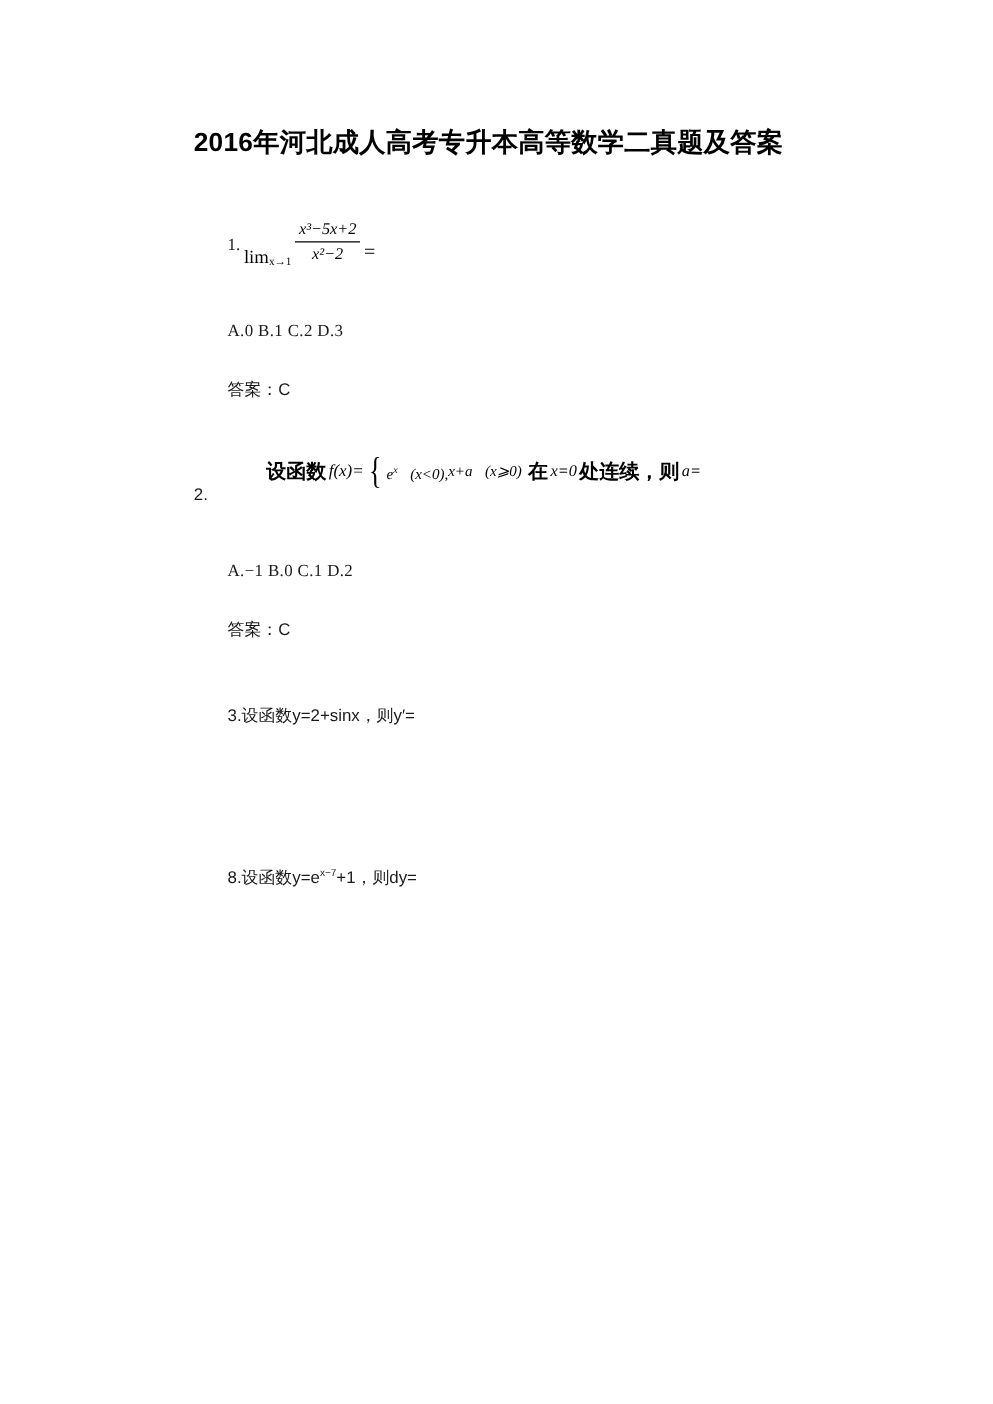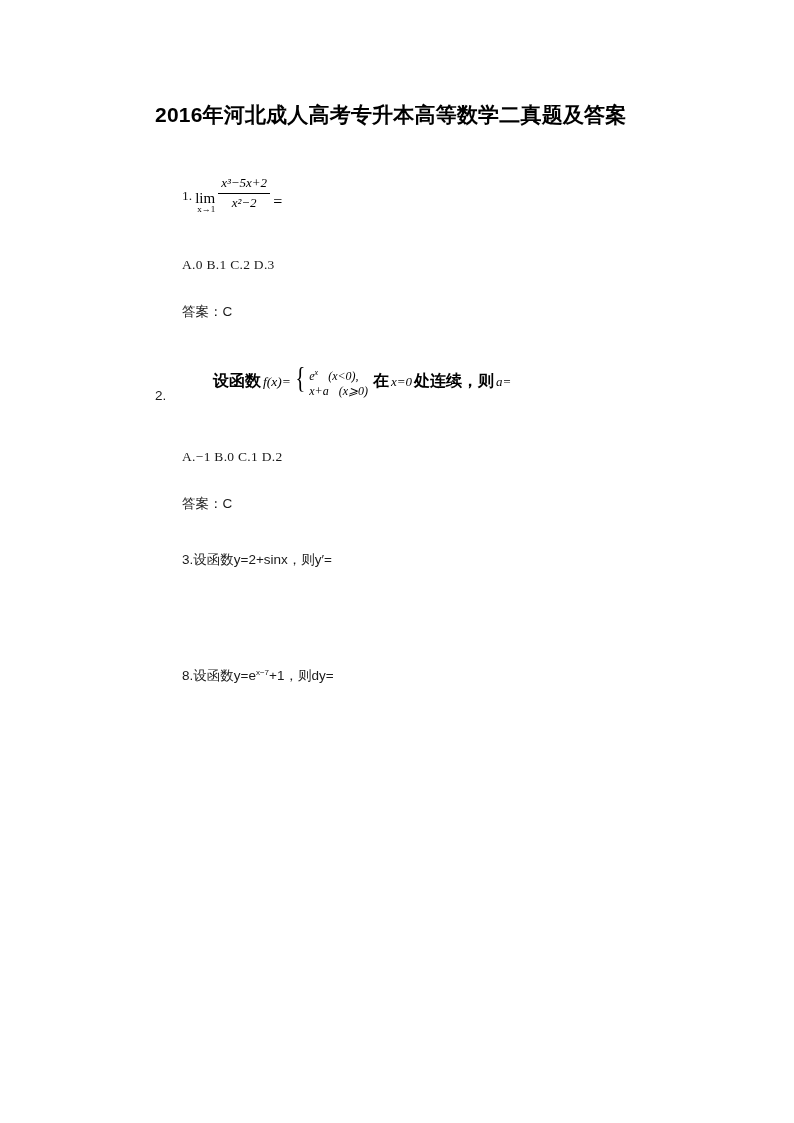--- a/index.html
+++ b/index.html
@@ -60,21 +60,21 @@
     font-family: "Liberation Serif", serif;
     color: #000;
   }
   .formula-row {
     display: flex;
     align-items: flex-end;
     gap: 3px;
   }
   .lim {
     display: inline-flex;
-    flex-direction: column;
+    flex-direction: row;
     align-items: flex-end;
     font-family: "Liberation Serif", serif;
     line-height: 1;
     position: relative;
     top: 3px;
   }
   .lim .lim-op {
     font-size: 15px;
     font-style: normal;
   }
@@ -120,23 +120,24 @@
   }
   .brace {
     font-size: 30px;
     line-height: 0.82;
     font-family: "Liberation Serif", serif;
     transform: scaleX(0.7);
     display: inline-block;
   }
   .cases-rows {
     display: inline-flex;
-    flex-direction: column;
+    flex-direction: row;
     font-size: 12px;
     line-height: 15px;
+    align-items: center;
   }
   .cases-rows .row {
     white-space: nowrap;
   }
   .cases-rows .row .cond {
     margin-left: 10px;
   }
   .q2-num-abs {
     position: absolute;
     left: 0;
@@ -148,20 +149,21 @@
     color: #1a1a1a;
     letter-spacing: 0.3px;
   }
   .answer {
     font-size: 13.5px;
     color: #1a1a1a;
   }
   .q-text {
     font-size: 13.5px;
     color: #1a1a1a;
+    margin-top: 13px;
   }
   .indent-q {
     padding-left: 27px;
   }
   .indent-math {
     padding-left: 27px;
   }
 </style>
 </head>
 <body>

